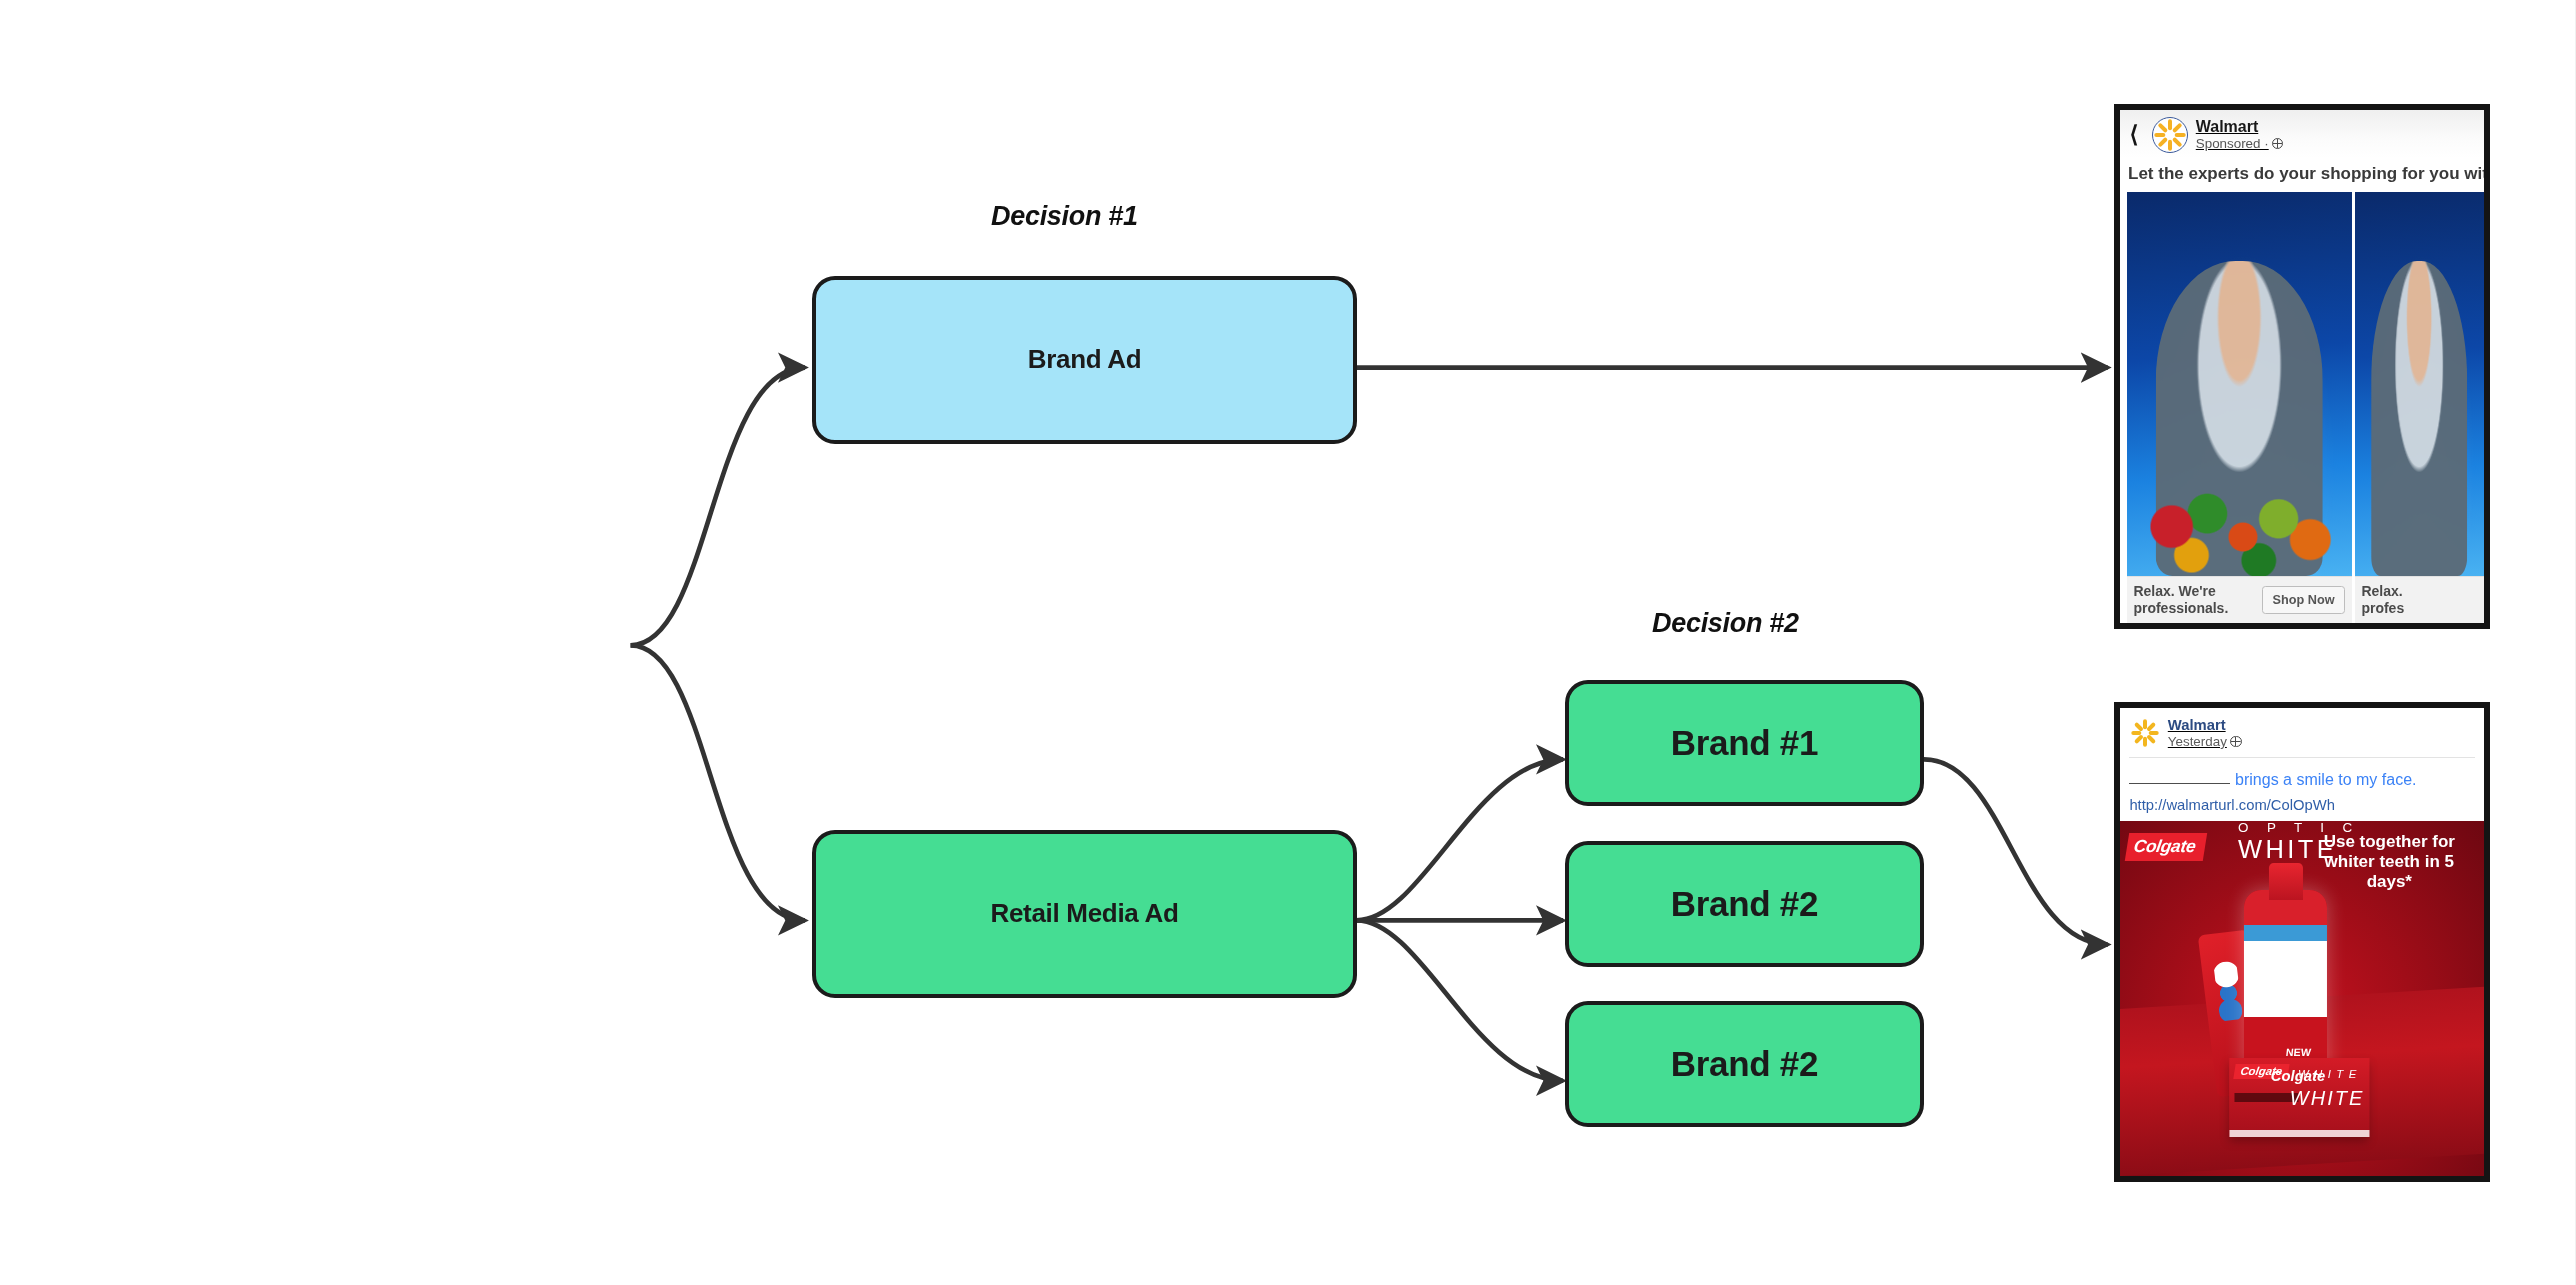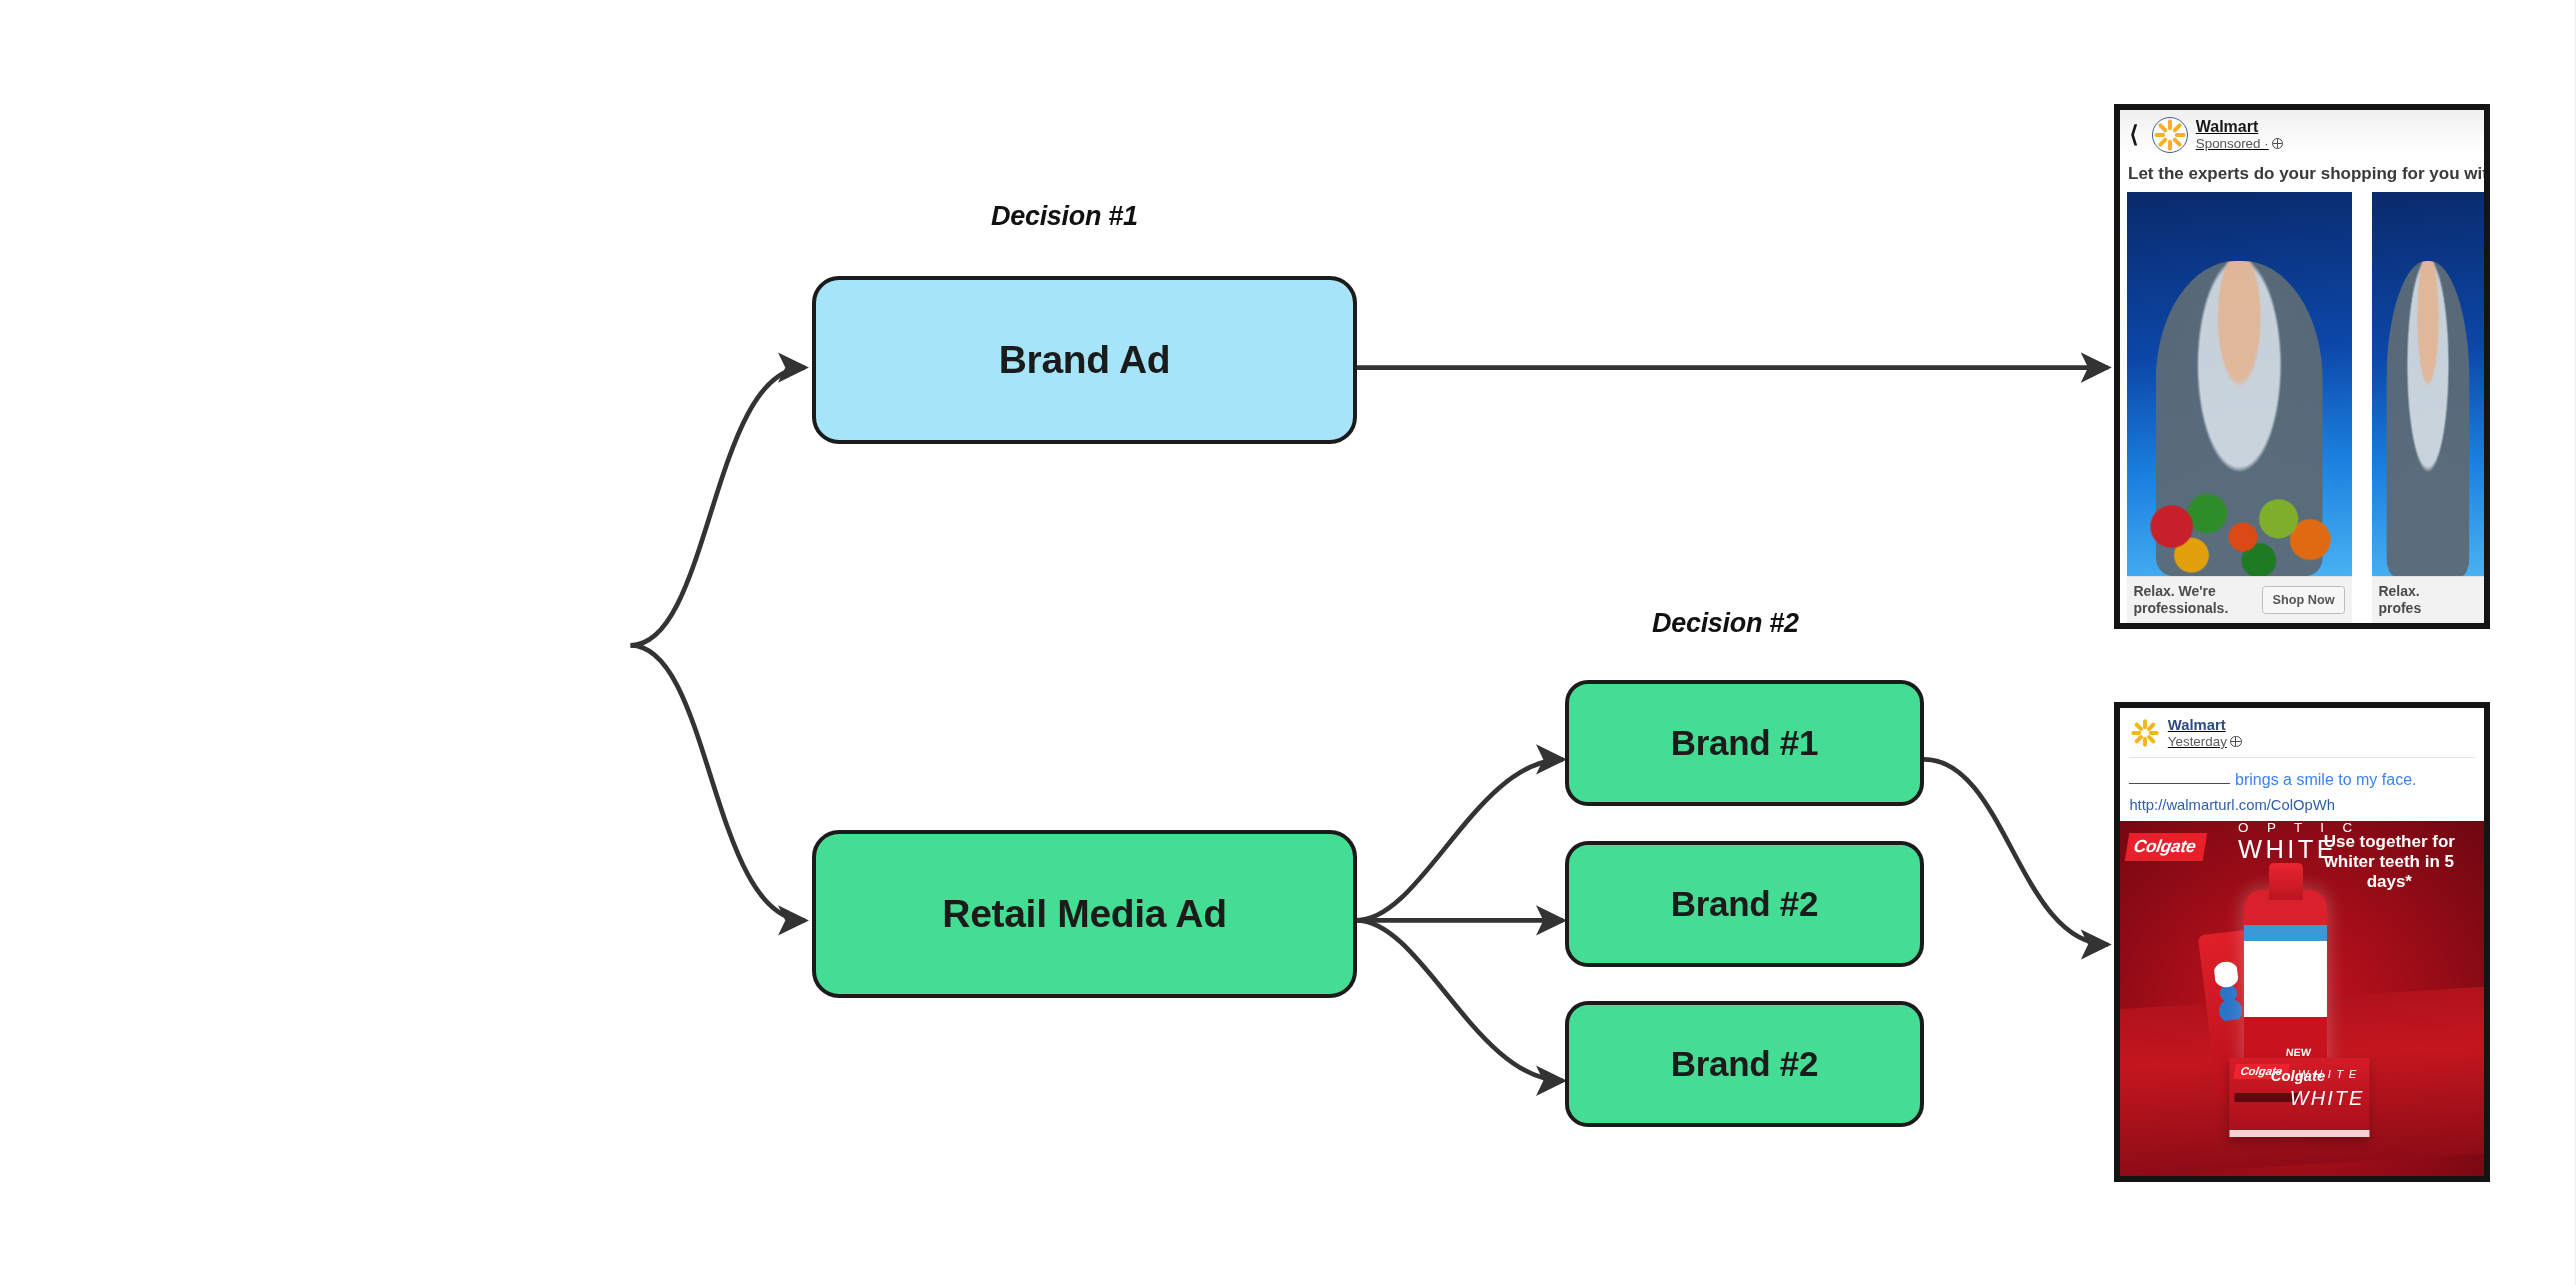--- a/index.html
+++ b/index.html
@@ -51,21 +51,21 @@
     color: #ffffff;
     border: none;
     border-radius: 27px;
     font-size: 40px;
     padding: 0 17.4px;
   }
 
   .node-blue   { background: #A5E4F9; }
   .node-green  { background: #45DD93; }
 
-  .node-lvl1 { font-size: 39px; border-radius: 27px; }
+  .node-lvl1 { font-size: 26px; }
   .node-lvl2 { font-size: 35px; }
 
   
   .caption {
     position: absolute;
     font-size: 27px;
     font-weight: bold;
     font-style: italic;
     color: #111111;
     white-space: nowrap;
@@ -141,21 +141,21 @@
     font-size: 17px;
     line-height: 1.28;
     color: #3a3a3a;
     font-weight: bold;
     white-space: nowrap;
     flex: 0 0 auto;
   }
   .wm-carousel {
     flex: 1 1 auto;
     display: flex;
-    gap: 20px;
+    gap: 3px;
     padding: 0 0 0 6.7px;
     min-height: 0;
   }
   .wm-card {
     position: relative;
     display: flex;
     flex-direction: column;
     background: #ffffff;
     min-height: 0;
   }

